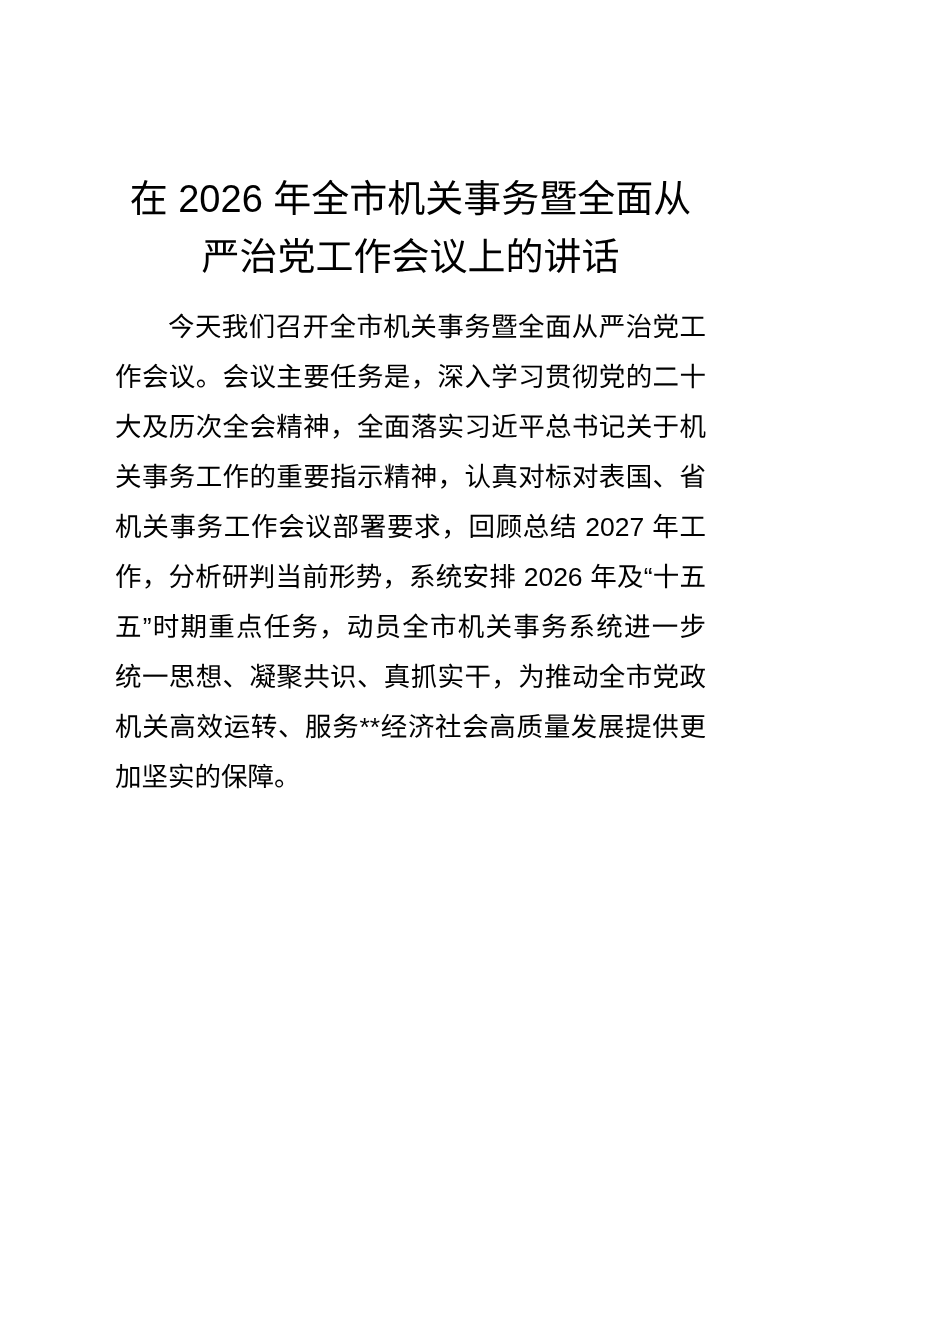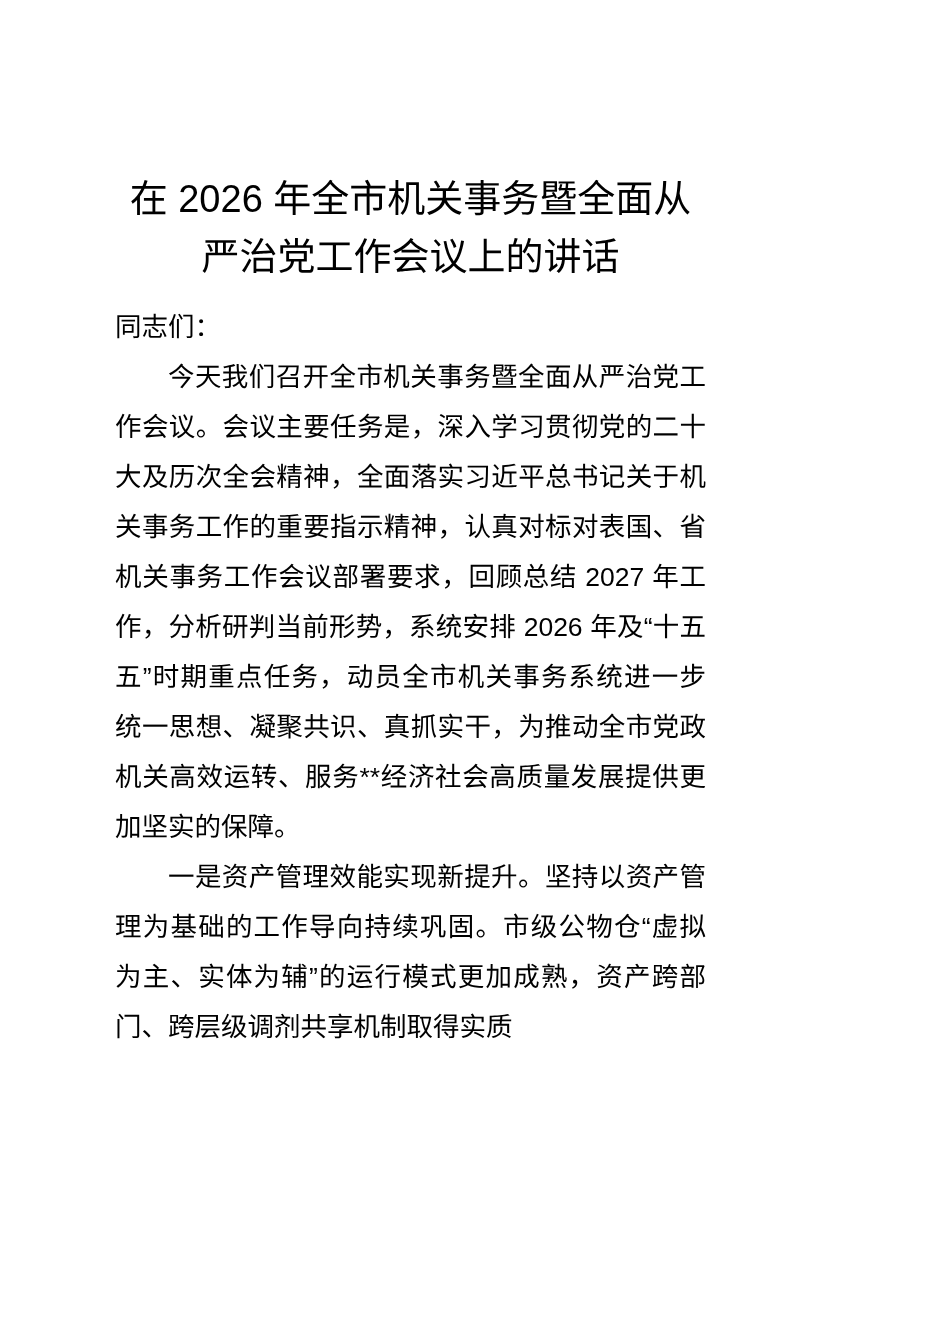--- a/index.html
+++ b/index.html
@@ -40,20 +40,18 @@
     text-indent: 2em;
   }
 </style>
 </head>
 <body>
 
 <div class="page">
   <h1 class="doc-title">在 2026 年全市机关事务暨全面从严治党工作会议上的讲话</h1>
 
   <div class="doc-body">
-    <p>同志们：</p>
 
     <p class="indent">今天我们召开全市机关事务暨全面从严治党工作会议。会议主要任务是，深入学习贯彻党的二十大及历次全会精神，全面落实习近平总书记关于机关事务工作的重要指示精神，认真对标对表国、省机关事务工作会议部署要求，回顾总结 2027 年工作，分析研判当前形势，系统安排 2026 年及“十五五”时期重点任务，动员全市机关事务系统进一步统一思想、凝聚共识、真抓实干，为推动全市党政机关高效运转、服务**经济社会高质量发展提供更加坚实的保障。</p>
 
 
-    <p class="indent">一是资产管理效能实现新提升。坚持以资产管理为基础的工作导向持续巩固。市级公物仓“虚拟为主、实体为辅”的运行模式更加成熟，资产跨部门、跨层级调剂共享机制取得实质</p>
   </div>
 </div>
 
 </body></html>

